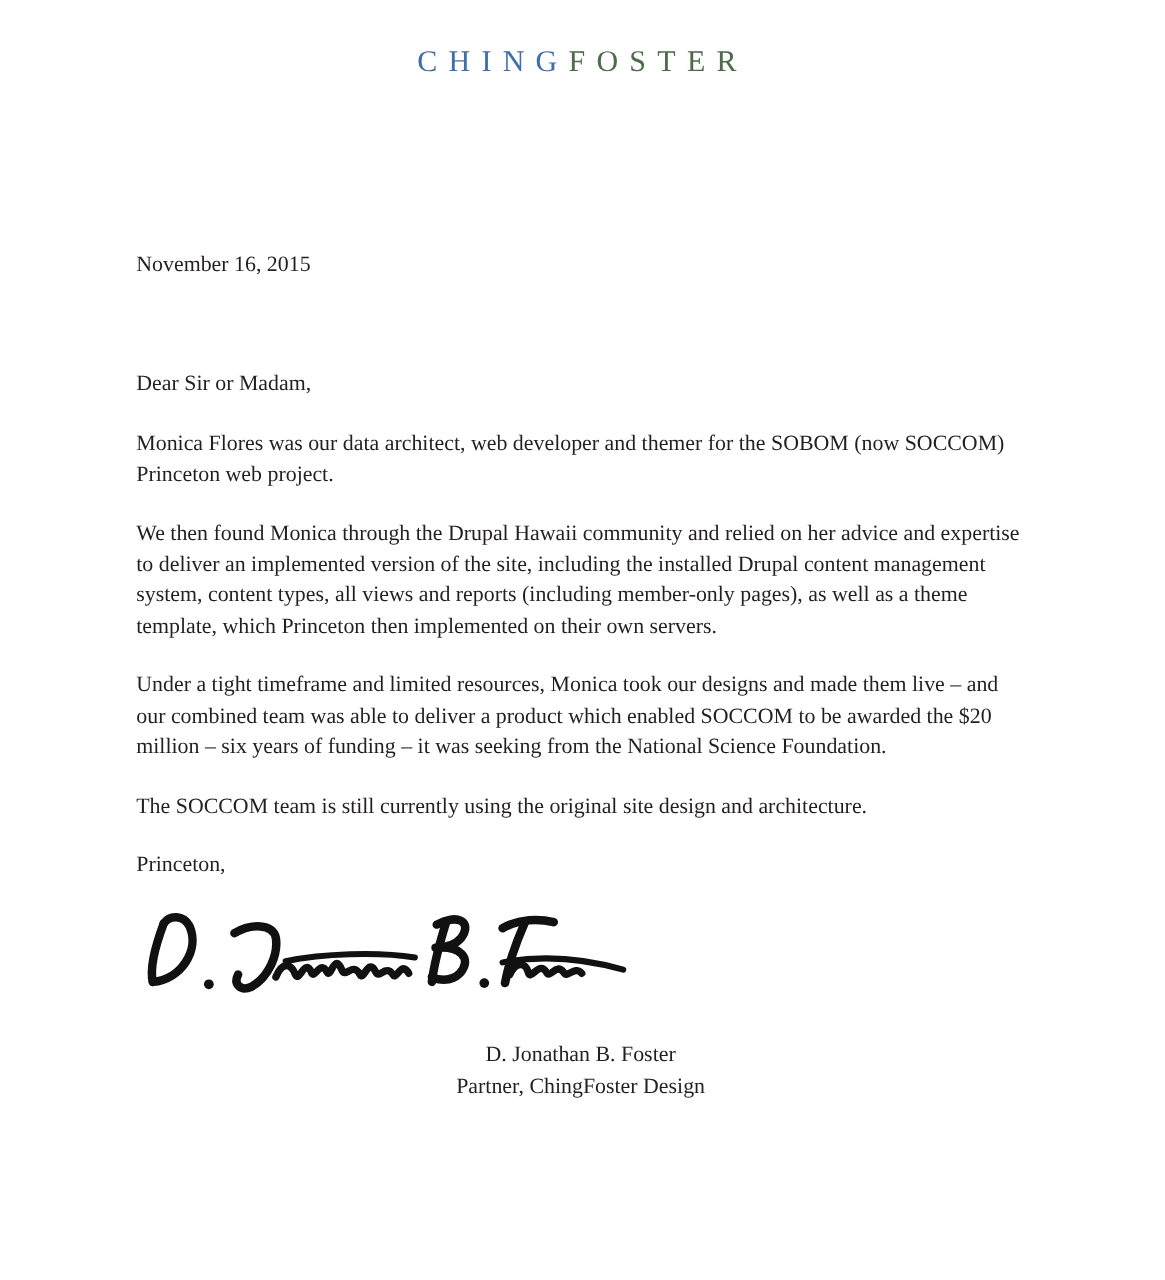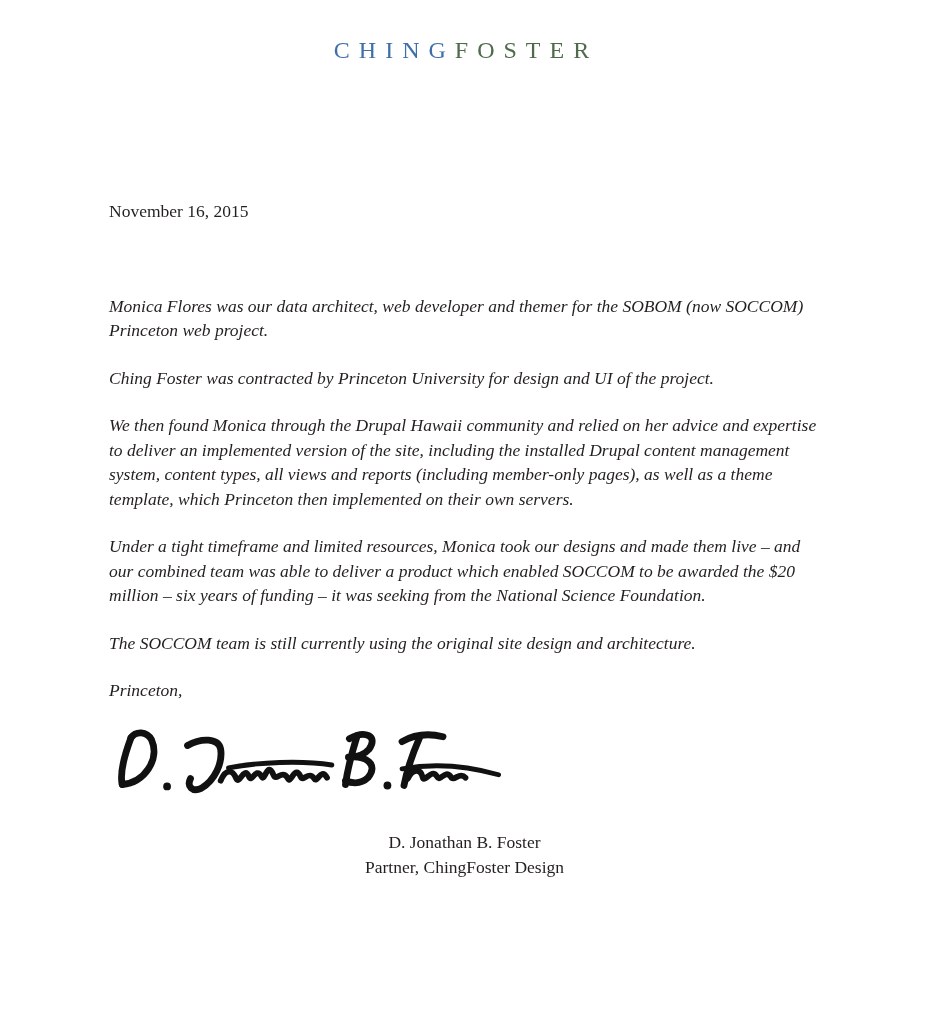--- a/index.html
+++ b/index.html
@@ -24,21 +24,21 @@
   }
   .brand-ching  { color: #3e6fa9; }
   .brand-foster { color: #4e6b4a; }
   .content {
     margin: 0 70px 0 67px;
     font-size: 17.5px;
     line-height: 24.5px;
   }
   .date        { margin-top: 137px; margin-bottom: 70px; }
   .salutation  { margin-bottom: 24px; }
-  .content p.para { margin-bottom: 23px; font-style: italic; }
+  .content p.para { margin-bottom: 23px; }
   .closing     { margin-bottom: 0; }
   .signature-wrap {
     margin-top: 16px;
     width: 395px;
     height: 78px;
   }
   .signature-wrap svg { display: block; width: 100%; height: 100%; }
   .sig-stroke {
     fill: none;
     stroke: #111111;
@@ -57,23 +57,23 @@
 <div class="page">
 
   <div class="letterhead">
     <span class="brand-ching">CHING</span><span class="brand-foster">FOSTER</span>
   </div>
 
   <div class="content">
 
     <p class="date">November 16, 2015</p>
 
+    <p class="salutation">Dear Sir or Madam,</p>
 
     <p class="para">Monica Flores was our data architect, web developer and themer for the SOBOM (now SOCCOM) Princeton web project.</p>
-    <p class="para">Ching Foster was contracted by Princeton University for design and UI of the project.</p>
     <p class="para">We then found Monica through the Drupal Hawaii community and relied on her advice and expertise to deliver an implemented version of the site, including the installed Drupal content management system, content types, all views and reports (including member-only pages), as well as a theme template, which Princeton then implemented on their own servers.</p>
     <p class="para">Under a tight timeframe and limited resources, Monica took our designs and made them live – and our combined team was able to deliver a product which enabled SOCCOM to be awarded the $20 million – six years of funding – it was seeking from the National Science Foundation.</p>
     <p class="para">The SOCCOM team is still currently using the original site design and architecture.</p>
 
     <p class="para closing">Princeton,</p>
 
     <div class="signature-wrap">
       <svg viewBox="0 0 400 80" xmlns="http://www.w3.org/2000/svg" aria-hidden="true">
 
         <path class="sig-stroke" stroke-width="7" d="M20,12 C14,28 8,47 11,60"></path>

